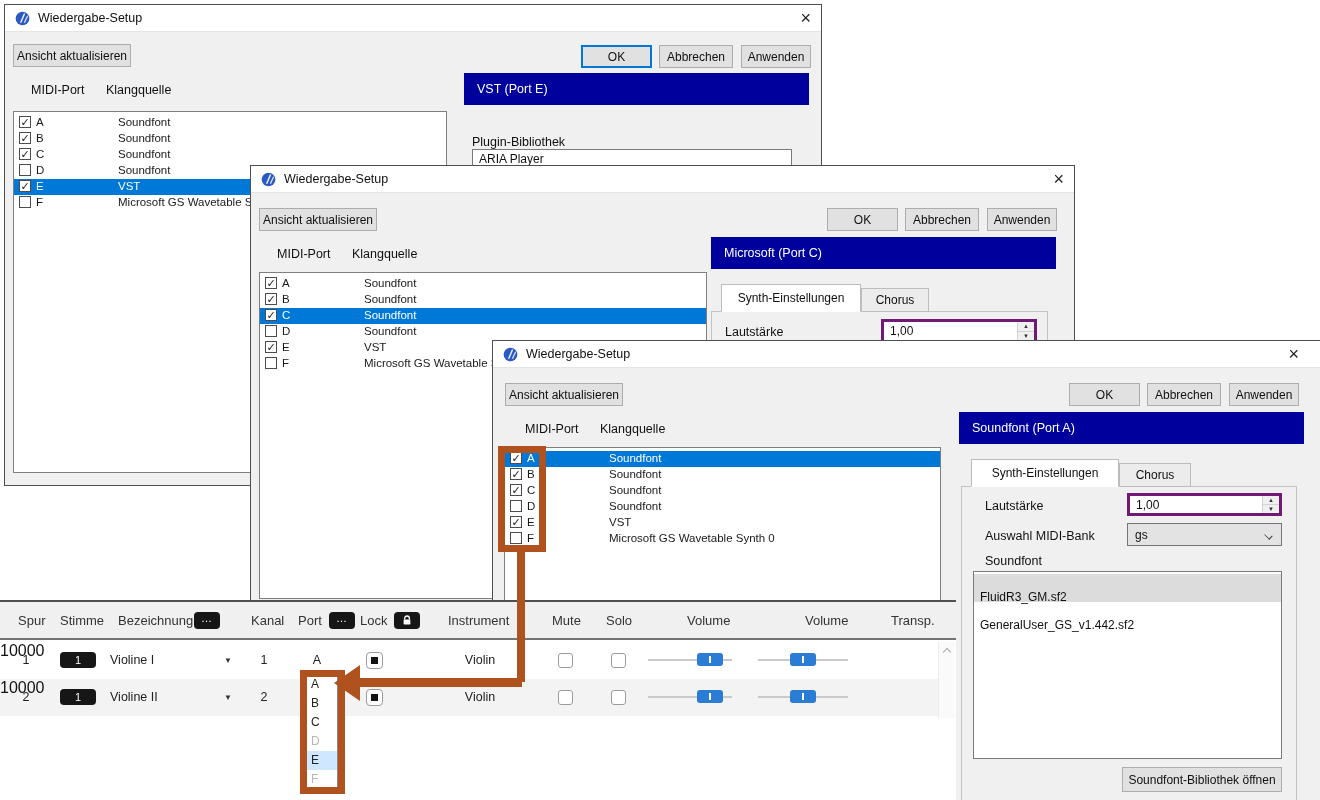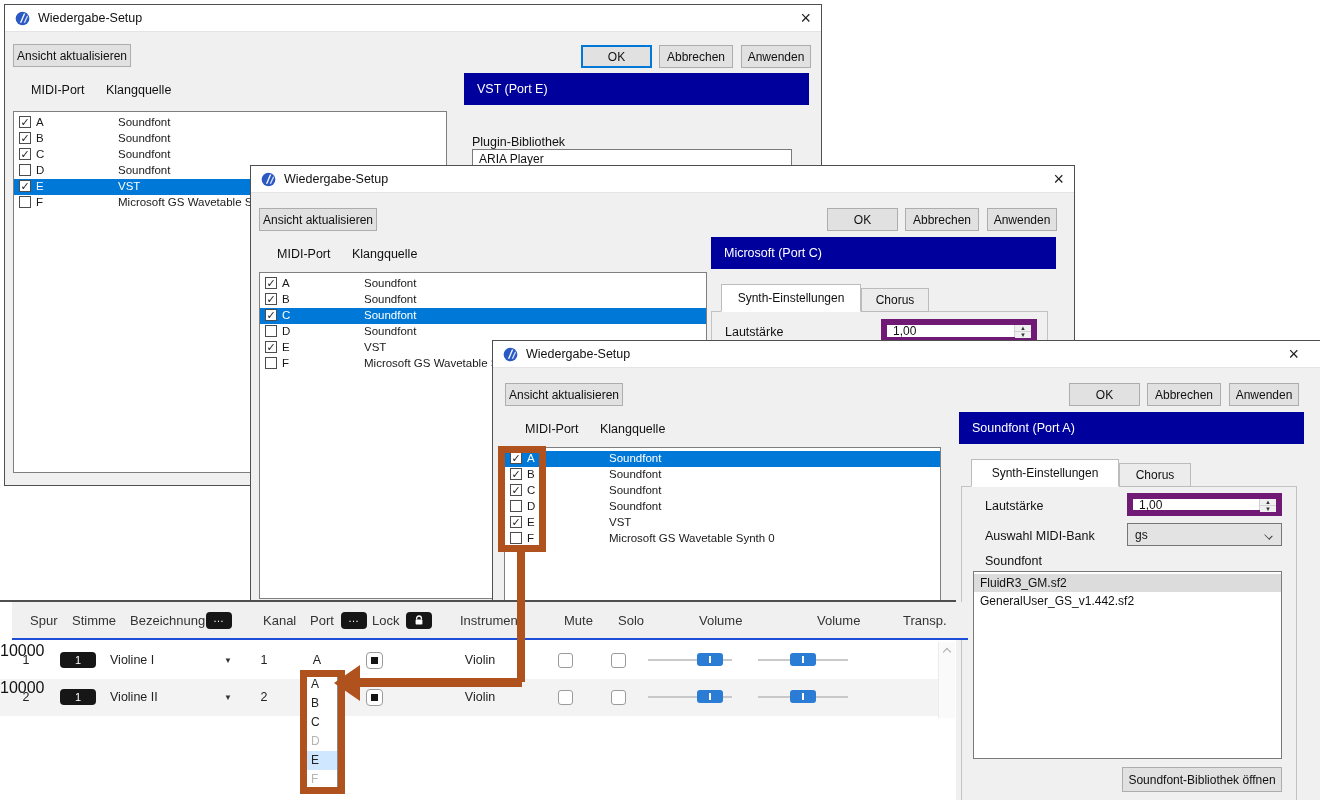--- a/index.html
+++ b/index.html
@@ -26,41 +26,41 @@
   .pcb { position:absolute; left:5px; top:1px; width:12px; height:12px; background:#fff;
          border:1px solid #4c4c4c; font-size:11px; line-height:10px; text-align:center; color:#1a1a1a; }
   .pletter { position:absolute; left:22px; top:1px; }
   .psrc { position:absolute; left:104px; top:1px; }
   .tab { position:absolute; font-size:12px; color:#101010; display:flex; align-items:center;
          justify-content:center; border:1px solid #bcbcbc; }
   .tab.active { background:#fff; border-bottom:1px solid #fff; z-index:2; }
   .tab.inactive { background:#ececec; }
   .pane { position:absolute; border:1px solid #c3c3c3; background:#f0f0f0; }
   .flabel { position:absolute; font-size:12.5px; color:#101010; }
-  .spin { position:absolute; background:#fff; border:6px solid #701a75; font-size:12px;
+  .spin { position:absolute; background:#fff; border:3px solid #701a75; font-size:12px;
           display:flex; align-items:center; padding-left:6px; }
   .spinbtns { position:absolute; right:0; top:0; bottom:0; width:17px; border-left:1px solid #d2d2d2;
               display:flex; flex-direction:column; }
   .spinbtns span { flex:1; display:flex; align-items:center; justify-content:center;
                    font-size:6px; color:#333; background:#f0f0f0; }
   .spinbtns span:first-child { border-bottom:1px solid #d2d2d2; }
   .combo { position:absolute; background:#e3e3e3; border:1px solid #767676; font-size:12px;
            display:flex; align-items:center; padding-left:7px; }
   .chev { position:absolute; right:9px; top:8px; width:7px; height:7px;
           border-right:1.6px solid #3a3a3a; border-bottom:1.6px solid #3a3a3a; transform:rotate(45deg) scaleY(.7); }
   .sflist { position:absolute; background:#fff; border:1px solid #7a7a7a; padding-top:2px; overflow:hidden; }
-  .sfitem { height:18px; font-size:12px; line-height:18px; padding:0 6px; color:#101010; white-space:nowrap; }
+  .sfitem { height:18px; font-size:12px; line-height:18px; padding:14px 6px; color:#101010; white-space:nowrap; }
   .sfitem.sel { background:#dcdcdc; }
   .pluginbox { position:absolute; background:#fff; border:1px solid #7a7a7a; overflow:hidden; }
   .pluginitem { height:18px; font-size:12px; line-height:18px; padding:0 6px; }
   
   .mixer { position:absolute; left:0; top:600px; width:956px; height:200px; background:#fff;
            border-top:2px solid #4f4f4f; z-index:4; }
-  .mxhead { position:absolute; left:12px; top:0; width:956px; height:38px; background:#f0f0f0;
-            border-bottom:2px solid #1d4ed8; }
+  .mxhead { position:absolute; left:0; top:0; width:956px; height:38px; background:#f0f0f0;
+            border-bottom:2px solid #737373; }
   .mh { position:absolute; top:11px; font-size:13px; color:#333; }
   .badge { position:absolute; background:#161616; color:#fff; border-radius:4px; text-align:center; }
   .hbadge { top:10px; width:26px; height:17px; font-size:11px; line-height:13px; letter-spacing:1px; }
   .mx-row { position:absolute; left:0; width:938px; height:37px; }
   .mx-row.alt { background:#f3f3f3; }
   .mc { position:absolute; top:11px; font-size:12.5px; color:#222; }
   .stbadge { top:10px; width:36px; height:16px; font-size:11px; line-height:16px; }
   .bezarrow { position:absolute; left:224px; top:14px; font-size:8px; color:#333; }
   .lockcb { position:absolute; left:366px; top:10px; width:17px; height:17px;
             border:1.5px solid #9b9b9b; border-radius:4px; background:#fff; }

